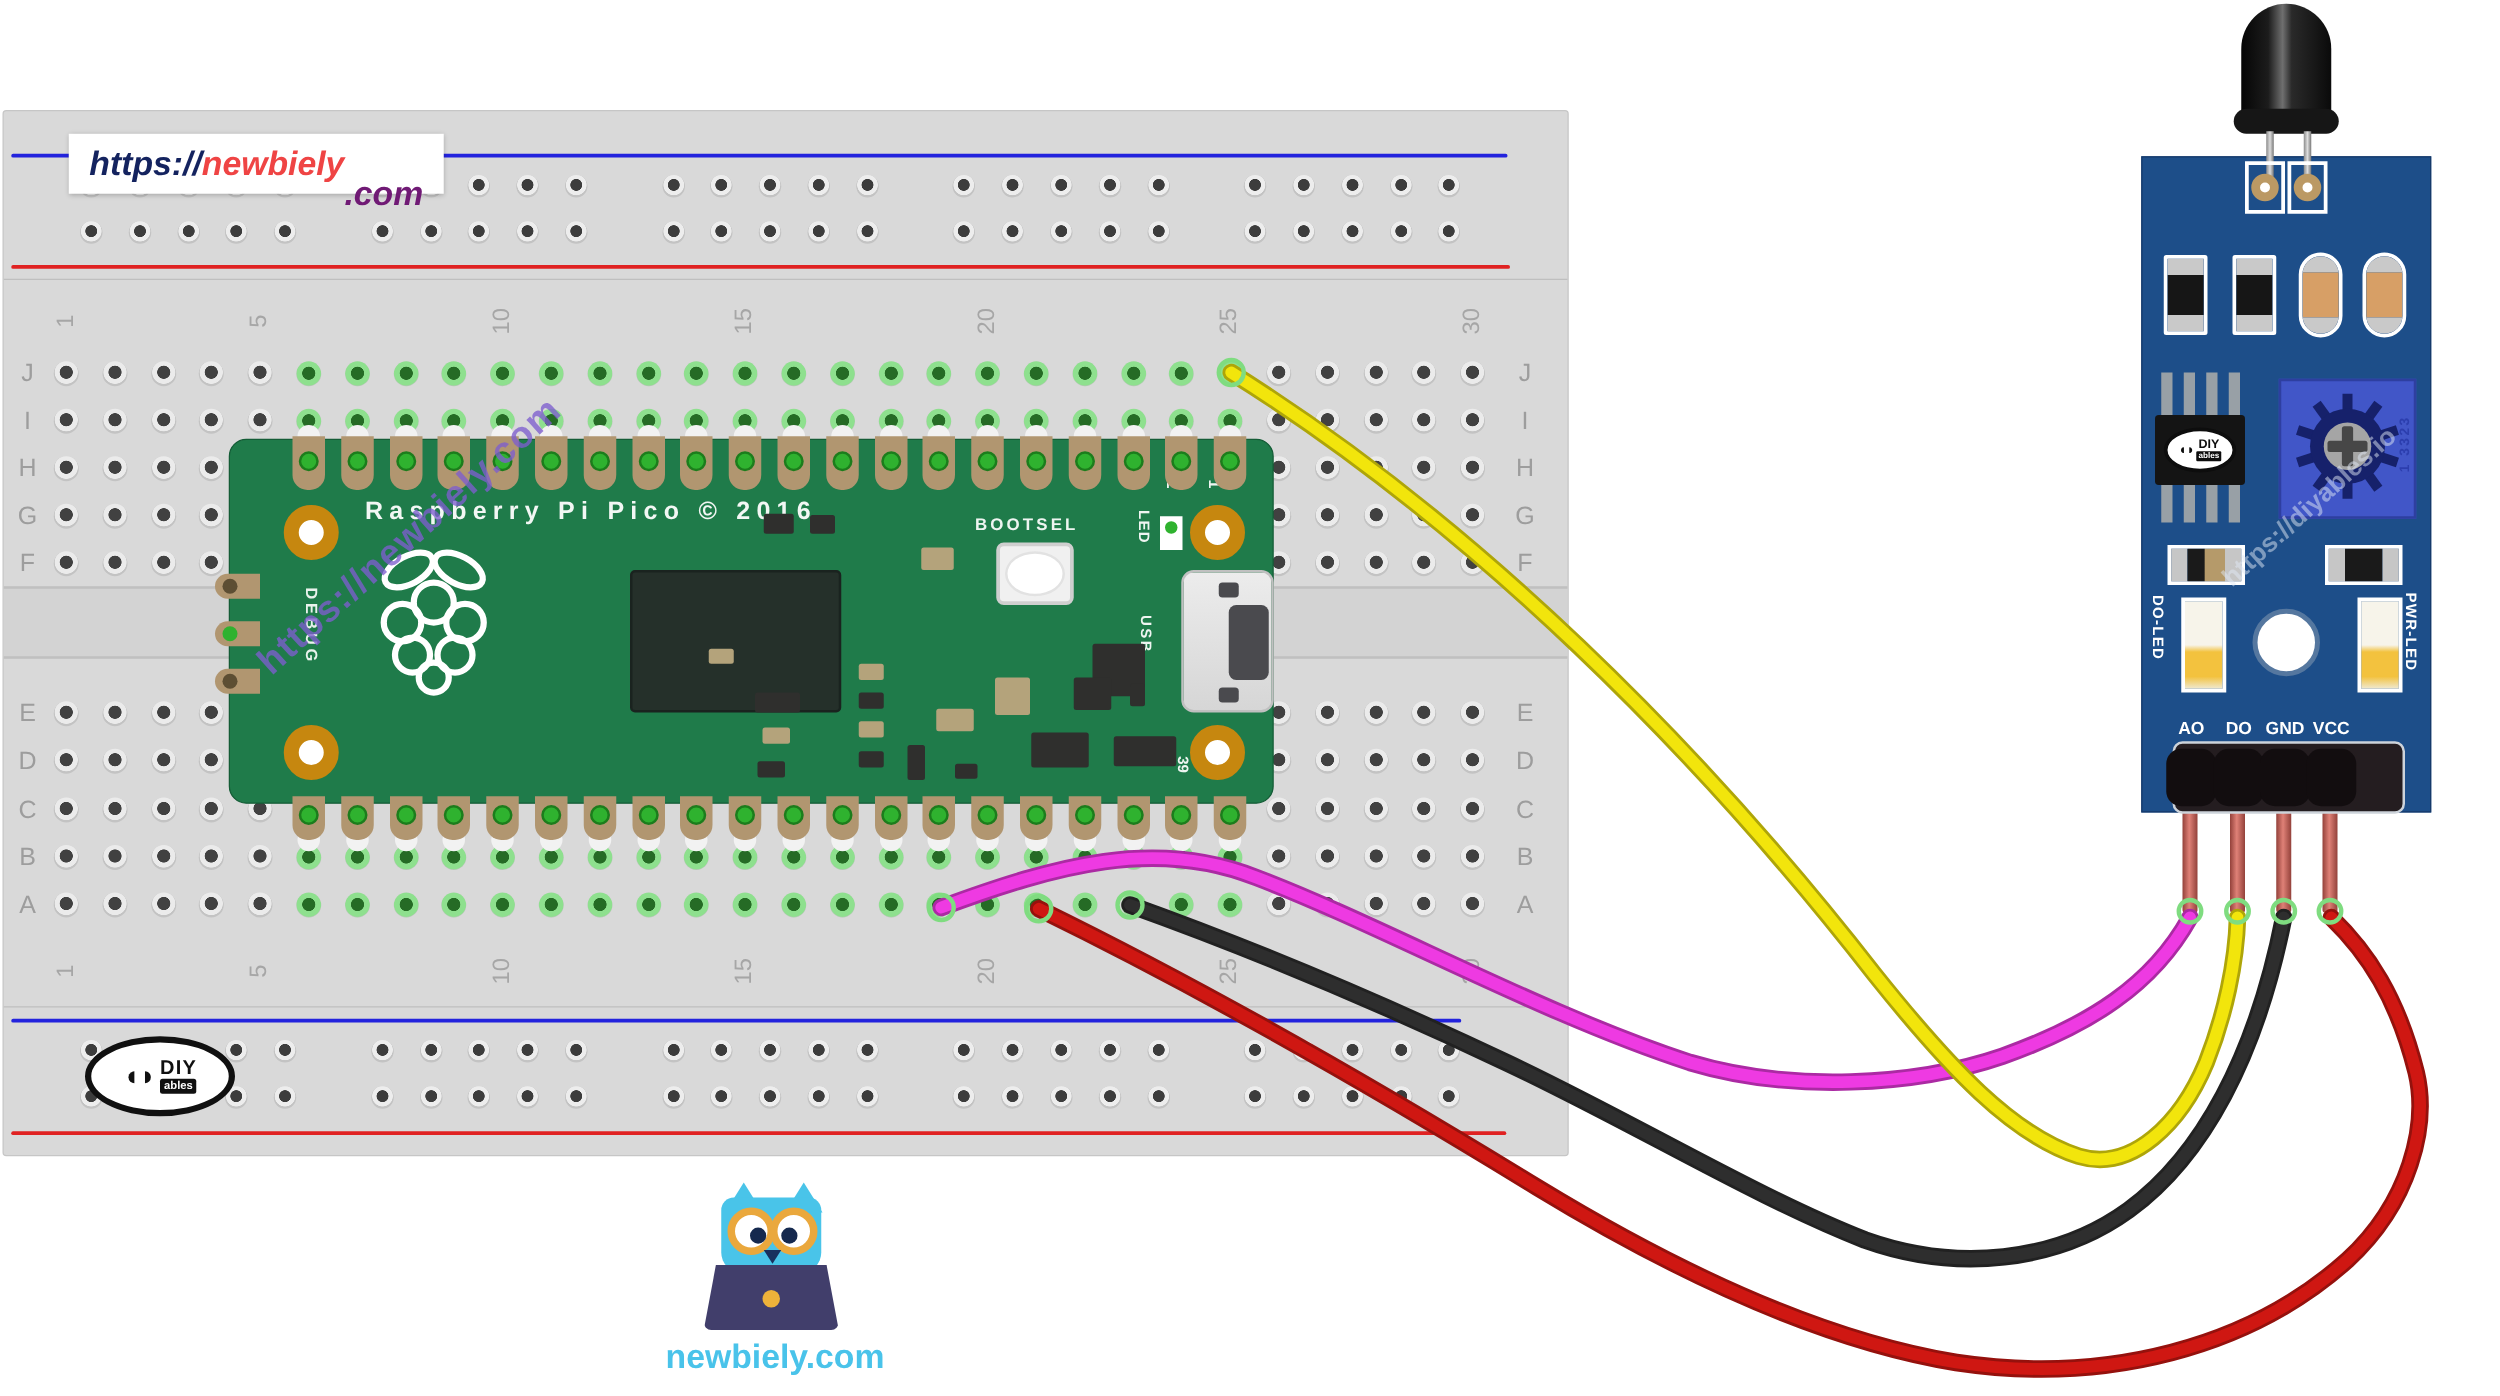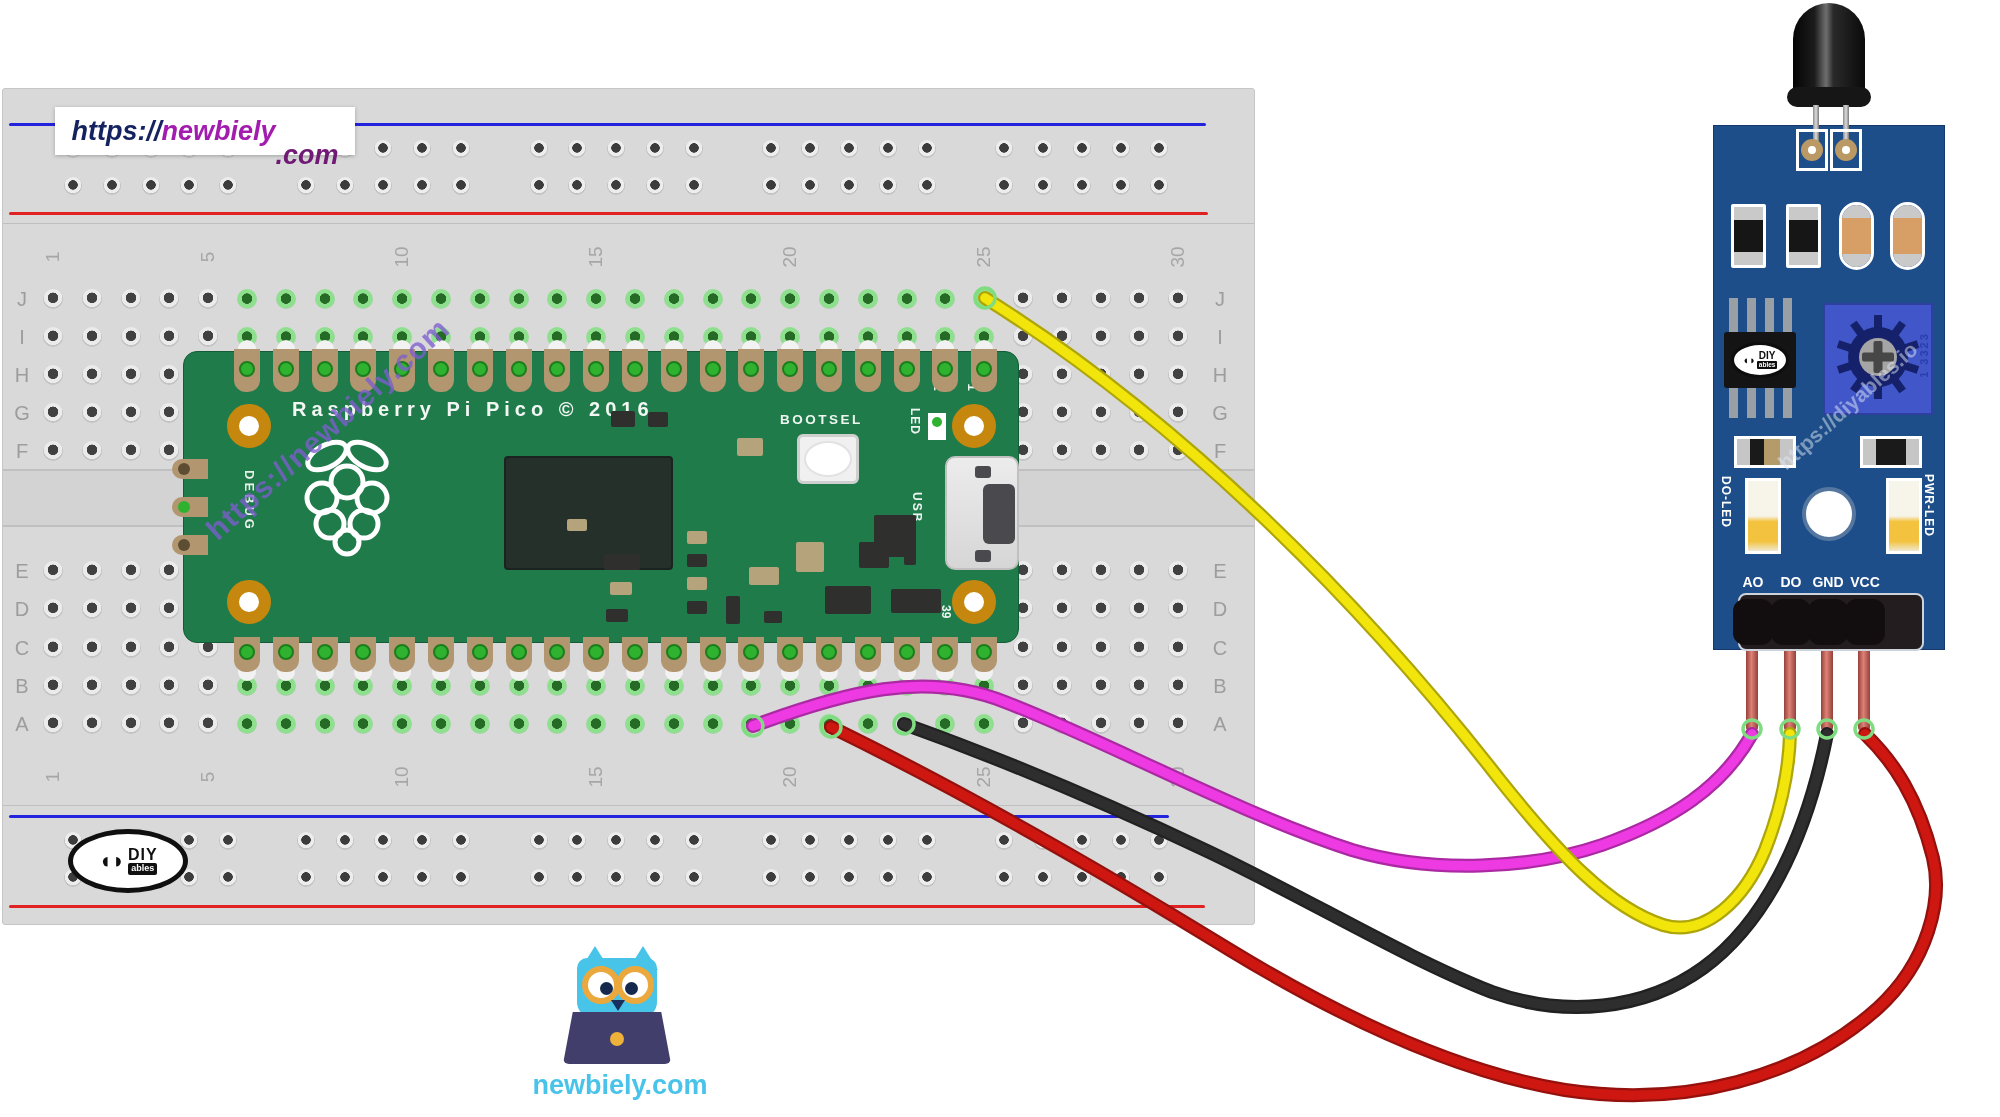--- a/index.html
+++ b/index.html
@@ -486,21 +486,21 @@
         <div class="collab" style="position: absolute; left: 966.2px; top: 677px;">25</div>
         <div class="collab" style="position: absolute; left: 1160.2px; top: 157px;">30</div>
         <div class="collab" style="position: absolute; left: 1160.2px; top: 677px;">30</div>
       </div>
   </div>
 
   <div class="bbwm">https://newbiely.com</div>
 
   <div class="badge">
     <span style="color:#14235f;">https://</span>
-      <span style="color:#a21caf;">newbiely</span>
+      <span style="color:#ef4444;">newbiely</span>
       <span style="color:#701a75;margin-top:48px;">.com</span>
   </div>
 
   <div class="oval">
     <span style="font-size:22px;color:#101010;line-height:1;">◖◗</span>
     <span style="display:flex;flex-direction:column;align-items:center;">
       <b style="font-size:16px;letter-spacing:1px;color:#101010;line-height:1;">DIY</b>
       <b style="font-size:9px;color:#fff;background:#101010;padding:0 3px;border-radius:2px;line-height:1.3;">ables</b>
     </span>
   </div>

